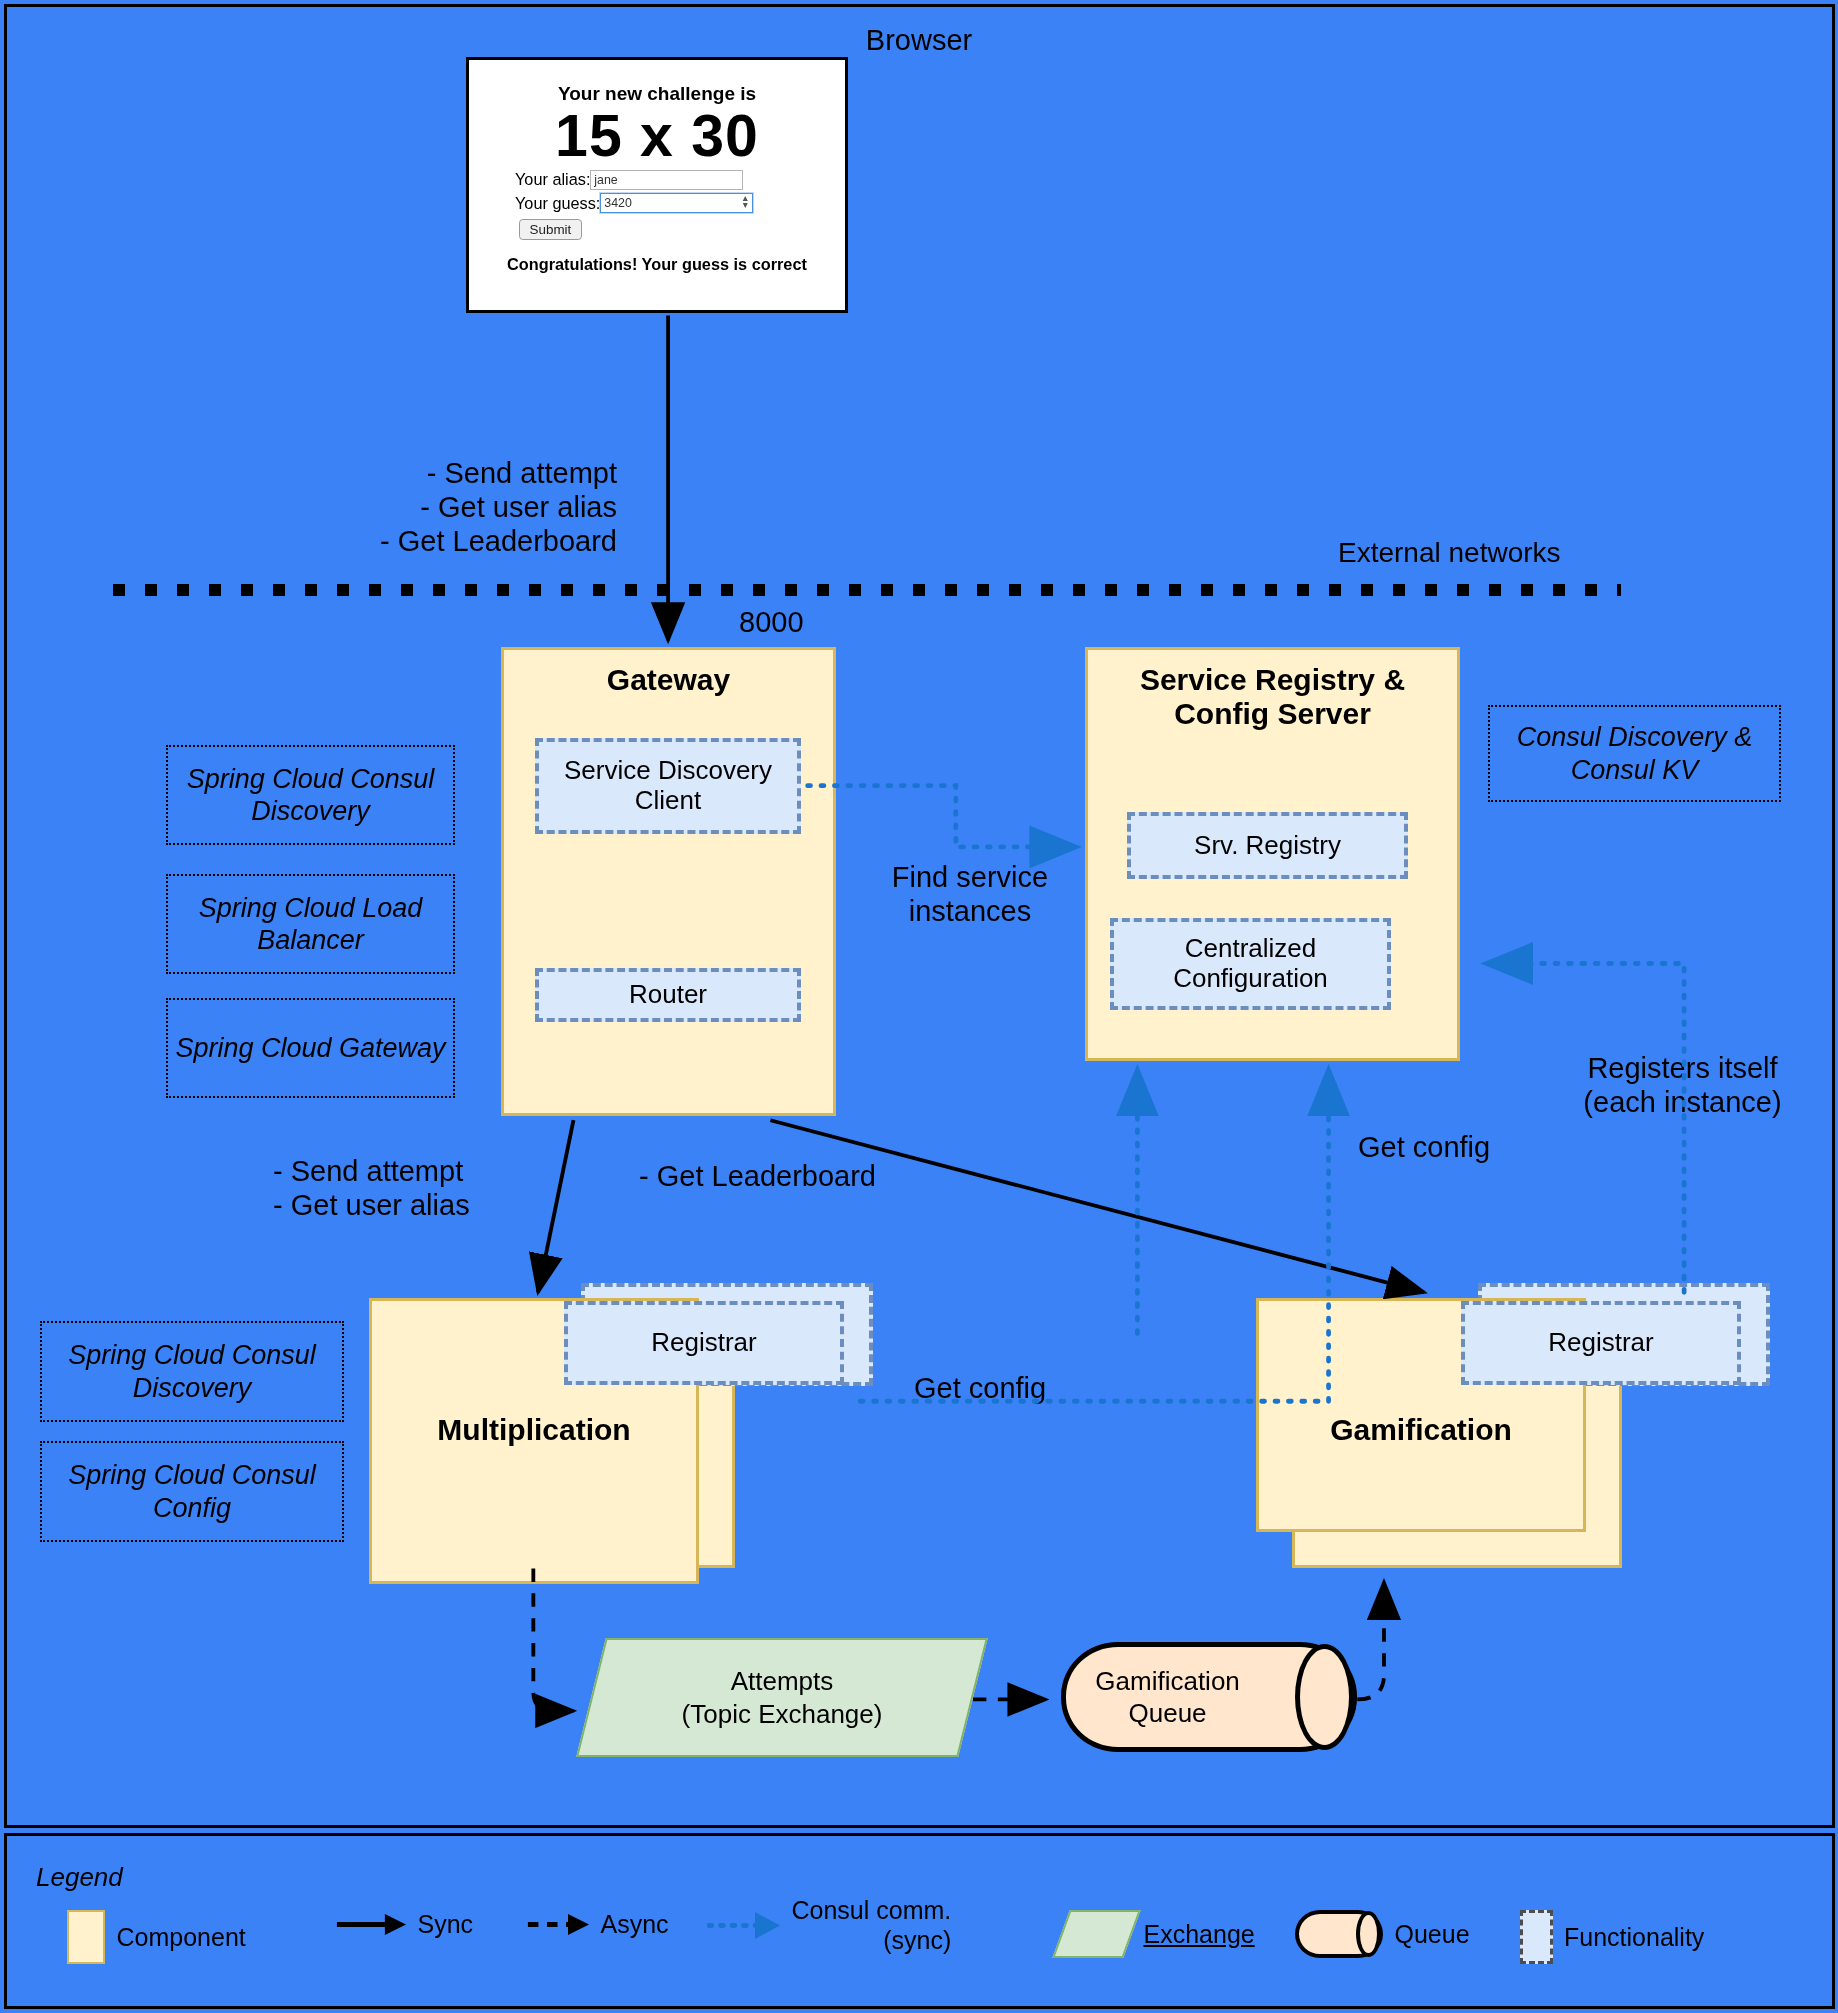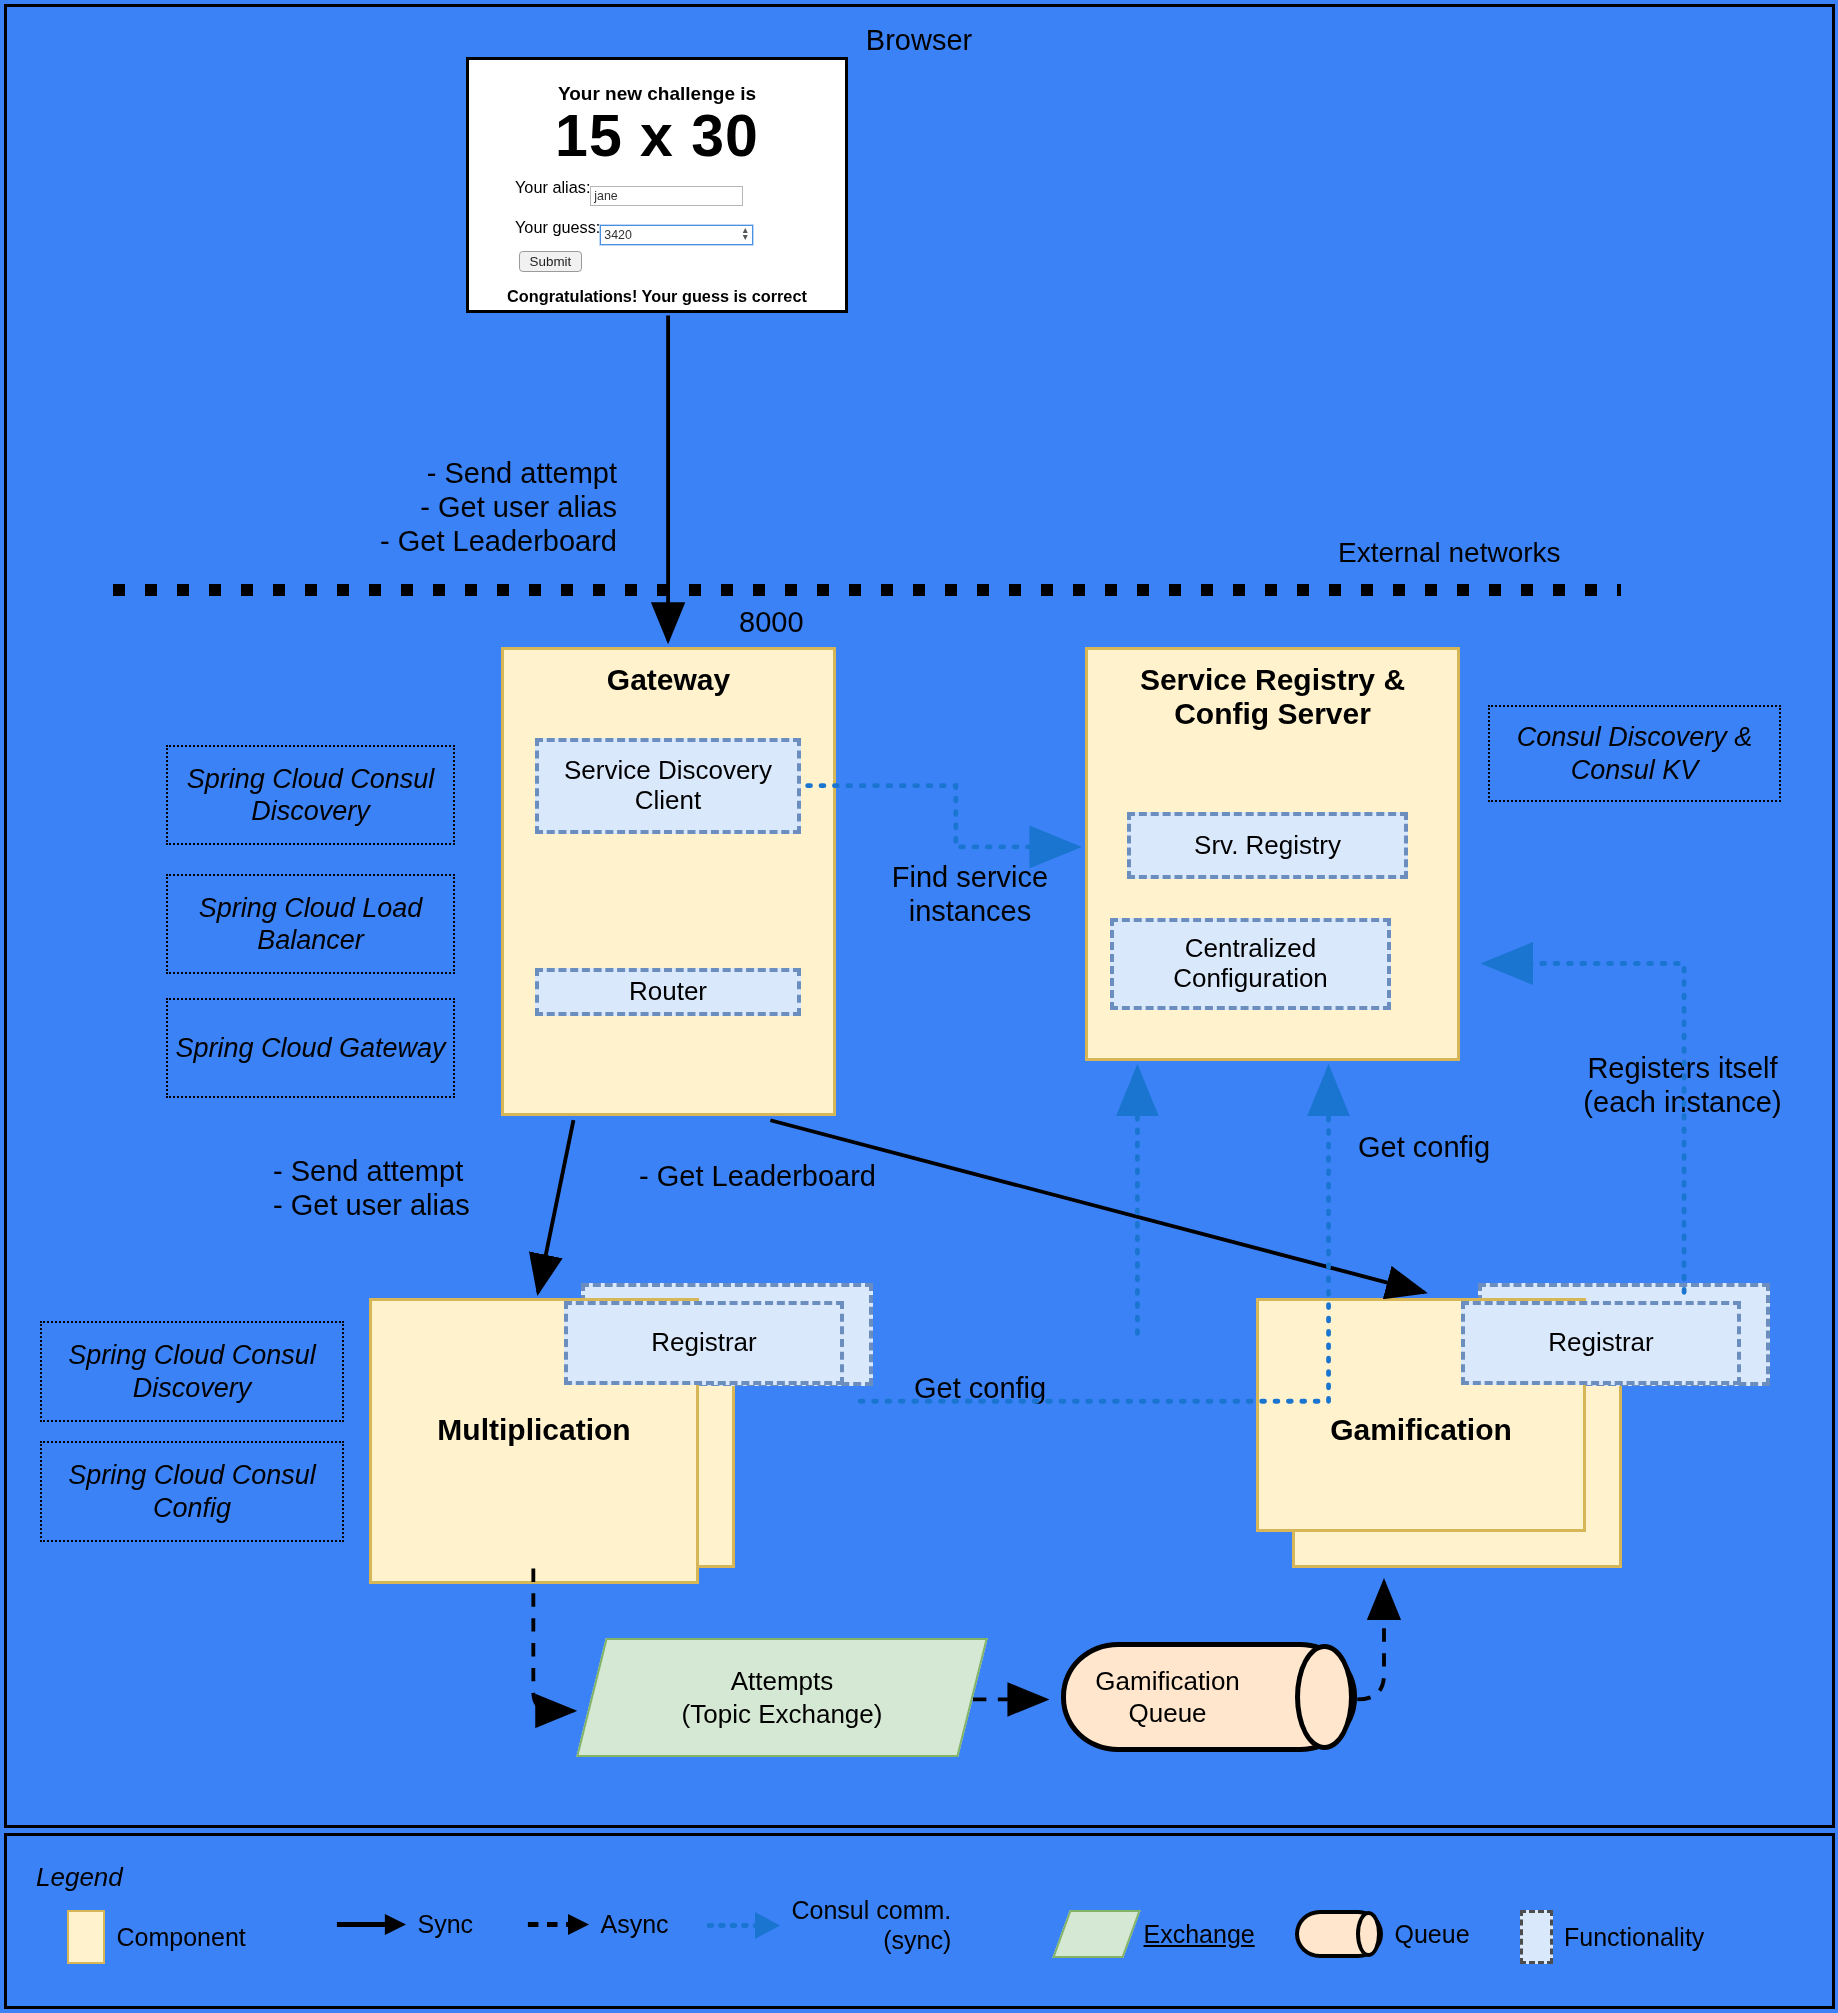--- a/index.html
+++ b/index.html
@@ -33,21 +33,21 @@
   #browser-window {
     position:absolute; left:466px; top:57px; width:382px; height:256px;
     border:3.8px solid #000; background:#fff;
   }
   .bw-head { font-size:19px; font-weight:bold; text-align:center; margin-top:23px; }
   .bw-challenge { font-size:59px; font-weight:bold; text-align:center; letter-spacing:1px; margin-top:1.9px; line-height:1.0;}
   .bw-row { display:flex; align-items:center; justify-content:flex-start; margin-left:46px; margin-top:3.8px; font-size:16.3px;}
   .bw-row .lbl { white-space:nowrap; }
   .bw-input {
     border:1px solid #b5b5b5; background:#fff; height:20px; width:153px;
-    font-size:12.4px; padding:0 2.9px; display:flex; align-items:center; color:#333;margin-top:16px;
+    font-size:12.4px; padding:0 2.9px; display:flex; align-items:center; color:#333;
   }
   .bw-input.focus { border:1.9px solid #4a90e2; box-shadow:0 0 0 1px #bed8f5; position:relative; }
   .spin { position:absolute; right:2.9px; top:1px; font-size:8.6px; line-height:6.7px; color:#555; }
   .bw-submit {
     margin-left:50px; margin-top:5.7px; display:inline-block;
     border:1px solid #9a9a9a; border-radius:3.8px; background:#f1f1f1;
     font-size:13.4px; padding:1.9px 9.6px; color:#222;
   }
   .bw-congrats { font-size:16.3px; font-weight:bold; text-align:center; margin-top:15.3px; }
 
@@ -163,21 +163,21 @@
   <div id="net-divider"></div>
   <div class="txt" id="external-networks">External networks</div>
 
   <div class="txt" style="left:739px; top:605px; font-size:29px;">8000</div>
 
   <div class="component" style="left:501px; top:647px; width:335px; height:469px;">
     <div class="comp-title" style="top:13.4px;">Gateway</div>
   </div>
   <div class="func" style="left:535px; top:738px; width:266px; height:96px;">Service
 Discovery Client</div>
-  <div class="func" style="left:535px; top:968px; width:266px; height:48px;">Router</div>
+  <div class="func" style="left:535px; top:968px; width:266px; height:54px;">Router</div>
 
   <div class="note" style="left:166px; top:745px; width:289px; height:100px;">Spring Cloud
 Consul Discovery</div>
   <div class="note" style="left:166px; top:874px; width:289px; height:100px;">Spring Cloud
 Load Balancer</div>
   <div class="note" style="left:166px; top:998px; width:289px; height:100px;">Spring Cloud
 Gateway</div>
 
   <div class="component" style="left:1085px; top:647px; width:375px; height:414px;">
     <div class="comp-title" style="top:13.4px; white-space:pre;">Service Registry &amp;

